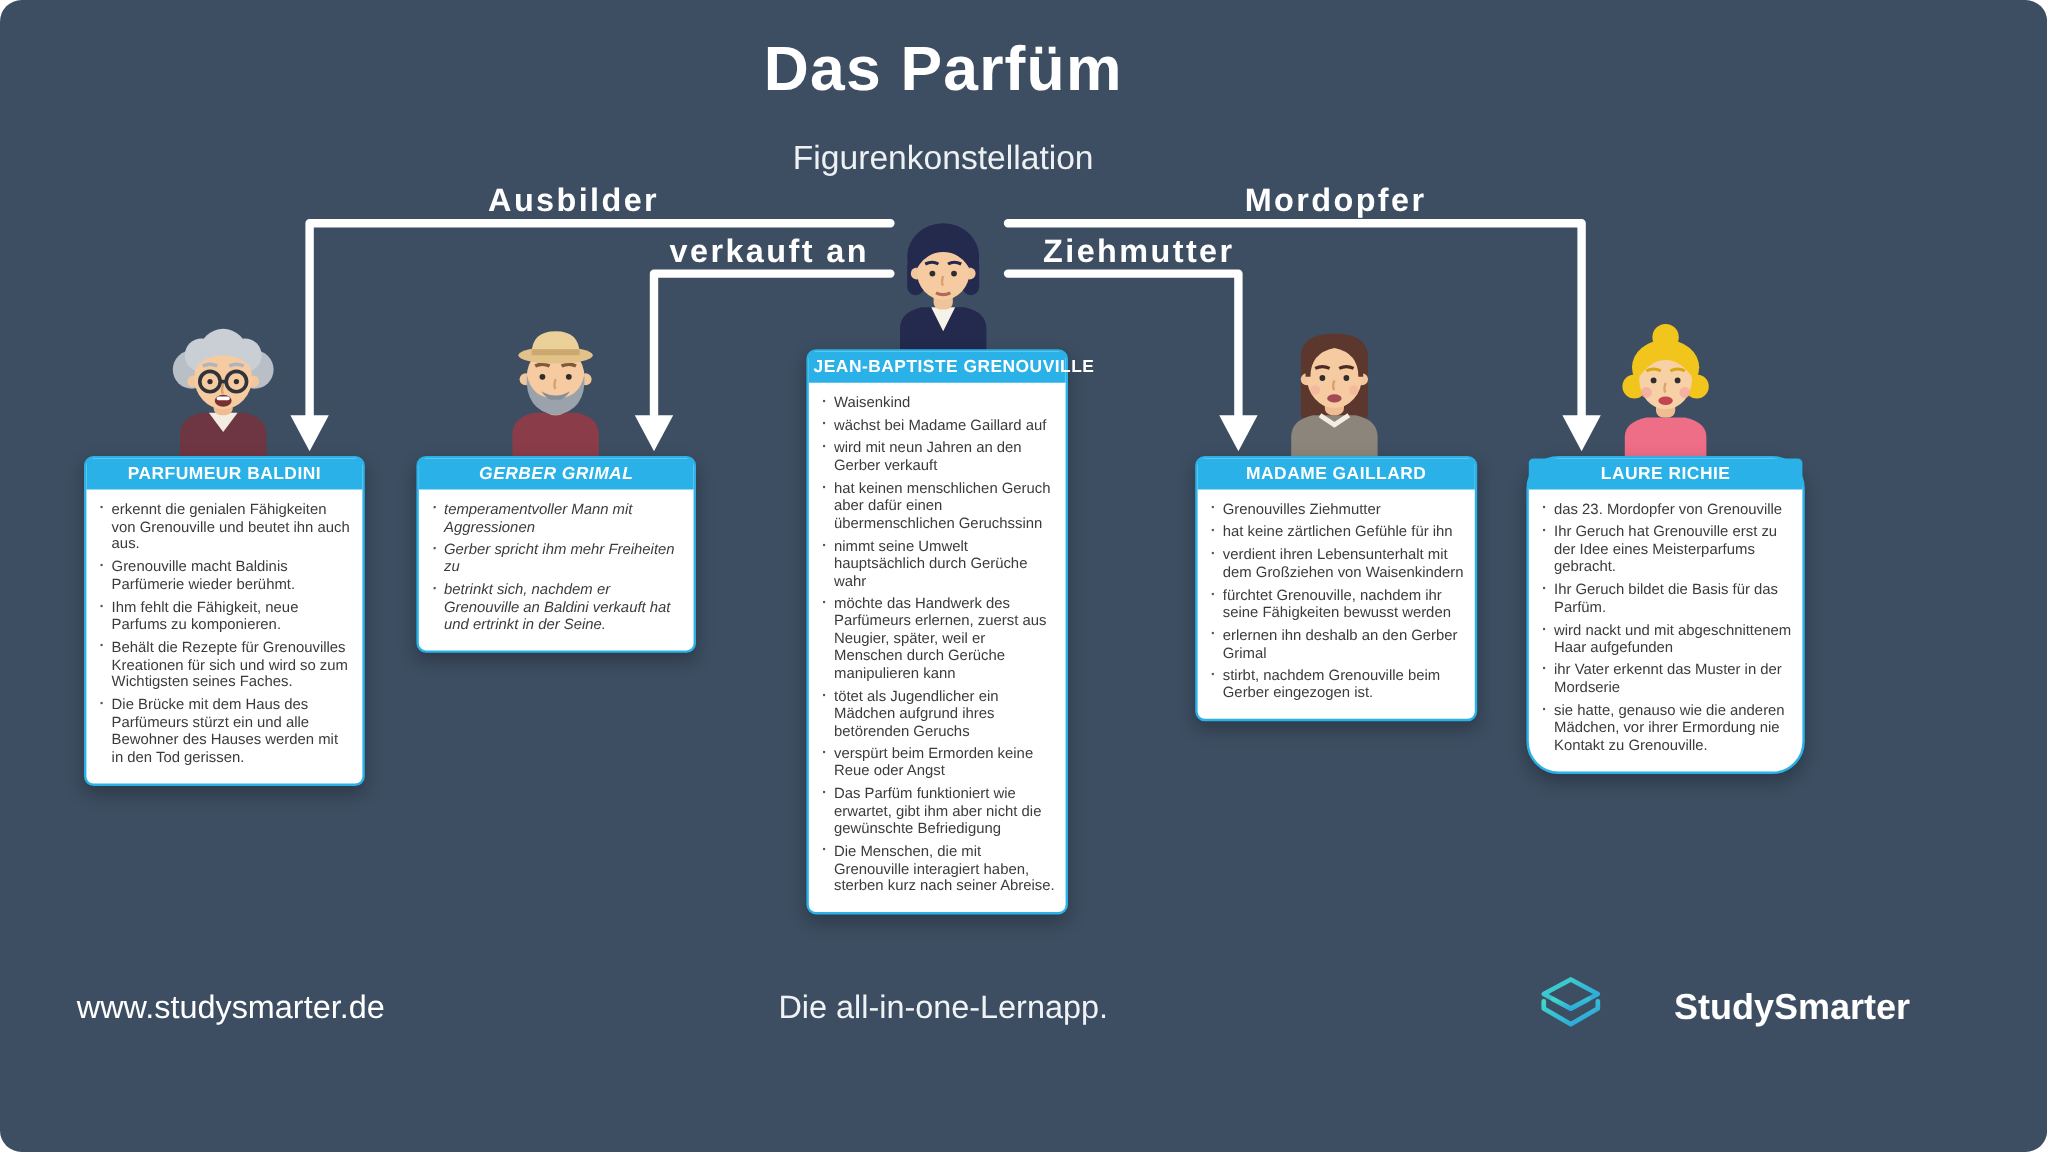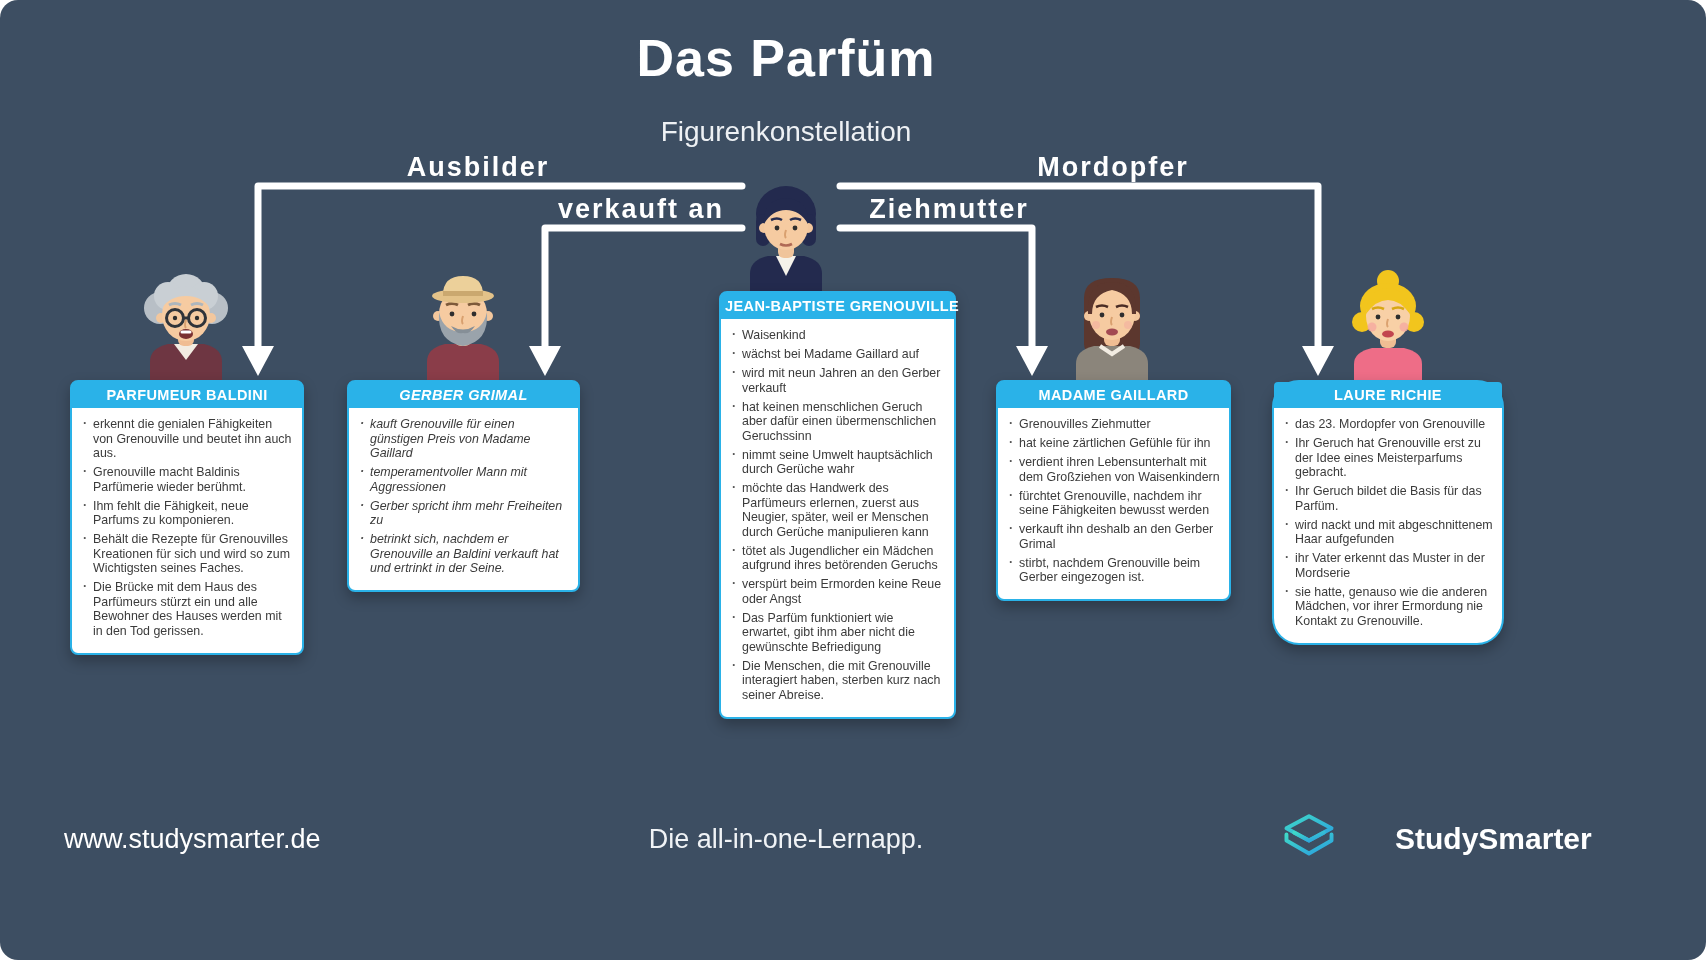--- a/index.html
+++ b/index.html
@@ -68,21 +68,21 @@
     position: relative; padding-left: 15px;
     font-size: 12.4px; line-height: 1.17; color: #3b3b3b;
     margin-bottom: 4.5px;
   }
   .card-body li::before {
     content: "\00B7"; position: absolute; left: 5px; top: -1px;
     color: #555; font-weight: 700;
   }
   .card-baldini     { left: 70px;   top: 380px; width: 234px; }
   .card-grimal      { left: 347px;  top: 380px; width: 233px; font-style: italic; }
-  .card-grenouville { left: 672px;  top: 291px; width: 237px; margin-left: 47px; }
+  .card-grenouville { left: 672px;  top: 291px; width: 218px; }
   .card-gaillard    { left: 996px;  top: 380px; width: 235px; }
   .card-laure       { left: 1272px; top: 380px; width: 232px; border-radius: 27px; }
 
   
   .footer-site {
     position: absolute; left: 64px; top: 824px;
     color: #ffffff; font-size: 27px; font-weight: 400;
   }
   .footer-tagline {
     position: absolute; left: 786px; top: 824px; transform: translateX(-50%);
@@ -247,21 +247,20 @@
         <li>Grenouville macht Baldinis Parfümerie wieder berühmt.</li>
         <li>Ihm fehlt die Fähigkeit, neue Parfums zu komponieren.</li>
         <li>Behält die Rezepte für Grenouvilles Kreationen für sich und wird so zum Wichtigsten seines Faches.</li>
         <li>Die Brücke mit dem Haus des Parfümeurs stürzt ein und alle Bewohner des Hauses werden mit in den Tod gerissen.</li>
       </ul>
   </section>
 
   <section class="card card-grimal">
     <div class="card-header">GERBER GRIMAL</div>
     <ul class="card-body">
-        <li>kauft Grenouville für einen günstigen Preis von Madame Gaillard</li>
         <li>temperamentvoller Mann mit Aggressionen</li>
         <li>Gerber spricht ihm mehr Freiheiten zu</li>
         <li>betrinkt sich, nachdem er Grenouville an Baldini verkauft hat und ertrinkt in der Seine.</li>
       </ul>
   </section>
 
   <section class="card card-grenouville">
     <div class="card-header">JEAN-BAPTISTE GRENOUVILLE</div>
     <ul class="card-body">
         <li>Waisenkind</li>
@@ -277,21 +276,21 @@
       </ul>
   </section>
 
   <section class="card card-gaillard">
     <div class="card-header">MADAME GAILLARD</div>
     <ul class="card-body">
         <li>Grenouvilles Ziehmutter</li>
         <li>hat keine zärtlichen Gefühle für ihn</li>
         <li>verdient ihren Lebensunterhalt mit dem Großziehen von Waisenkindern</li>
         <li>fürchtet Grenouville, nachdem ihr seine Fähigkeiten bewusst werden</li>
-        <li>verkauft ihn deshalb an den Gerber Grimal</li>
+        <li>erlernen ihn deshalb an den Gerber Grimal</li>
         <li>stirbt, nachdem Grenouville beim Gerber eingezogen ist.</li>
       </ul>
   </section>
 
   <section class="card card-laure">
     <div class="card-header">LAURE RICHIE</div>
     <ul class="card-body">
         <li>das 23. Mordopfer von Grenouville</li>
         <li>Ihr Geruch hat Grenouville erst zu der Idee eines Meisterparfums gebracht.</li>
         <li>Ihr Geruch bildet die Basis für das Parfüm.</li>

